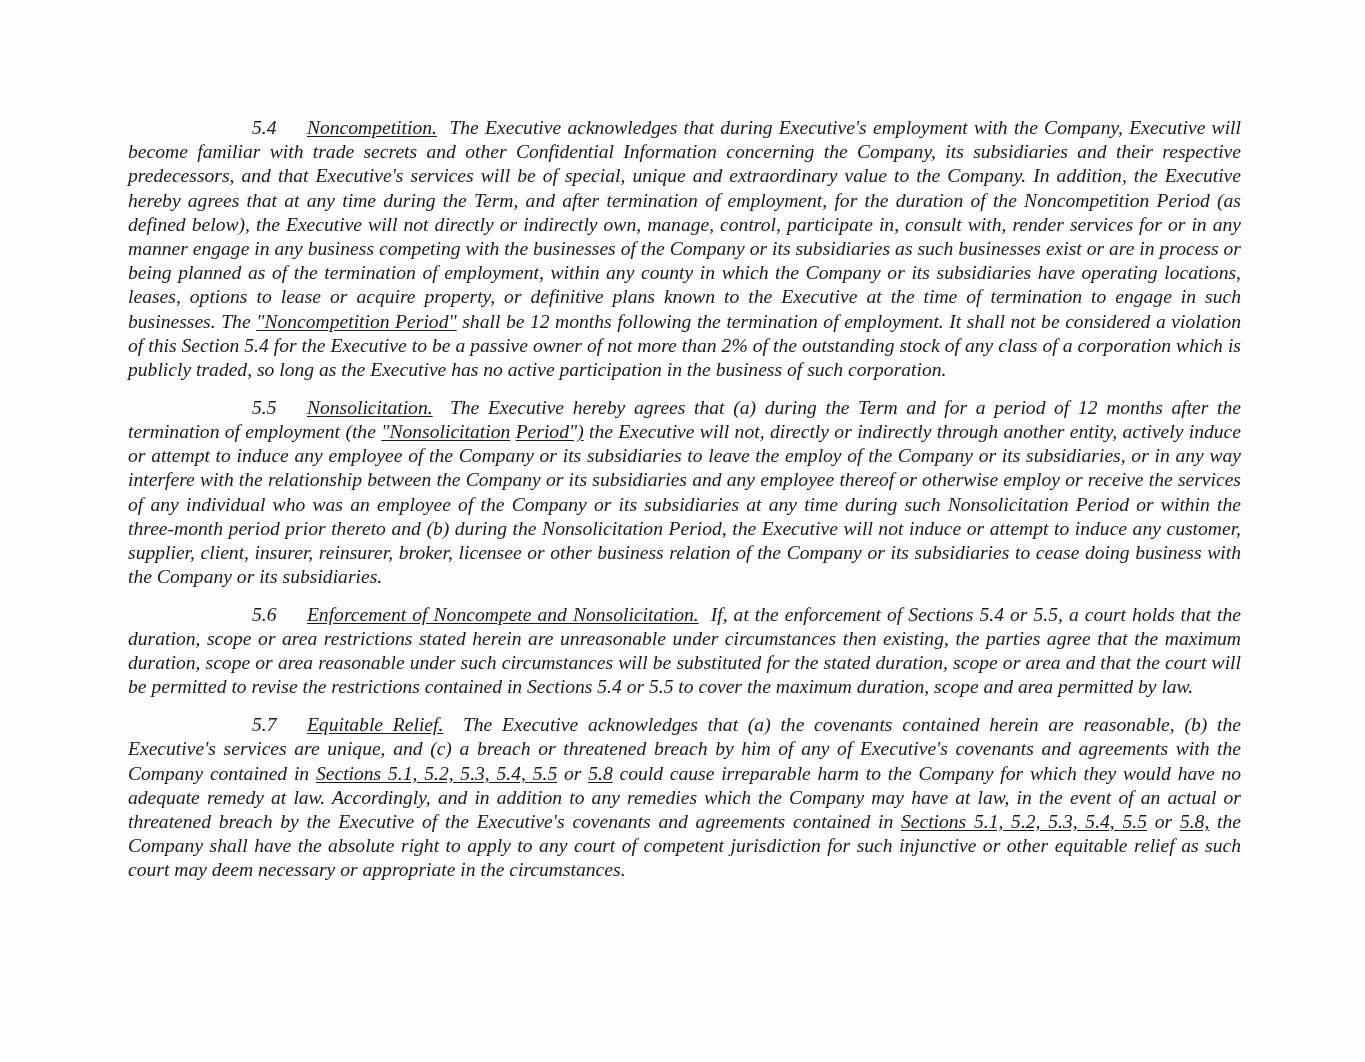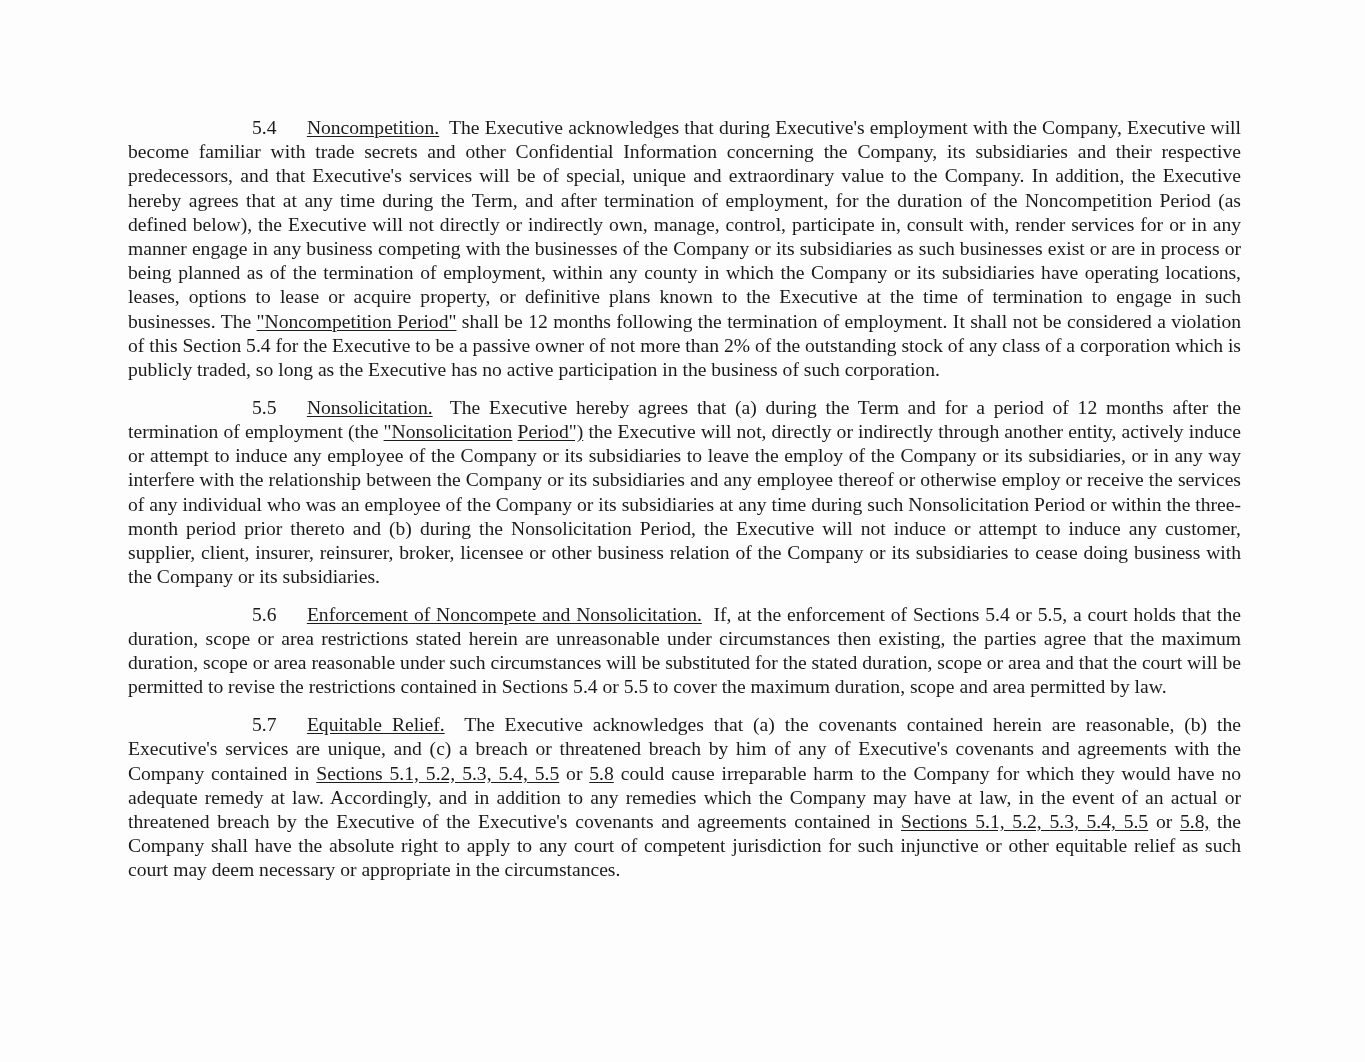--- a/index.html
+++ b/index.html
@@ -17,20 +17,21 @@
     font-size: 19.6px;
     line-height: 24.2px;
     box-sizing: border-box;
     padding: 116px 124px 0 128px;
     overflow: hidden;
   }
   .para {
     margin: 0 0 13.5px 0;
     text-align: justify;
     text-indent: 124px;
+    font-style: italic;
   }
   .secnum {
     margin-right: 1.55em;
   }
   .run.u {
     text-decoration: underline;
     text-underline-offset: 2px;
   }
 </style>
 </head>

